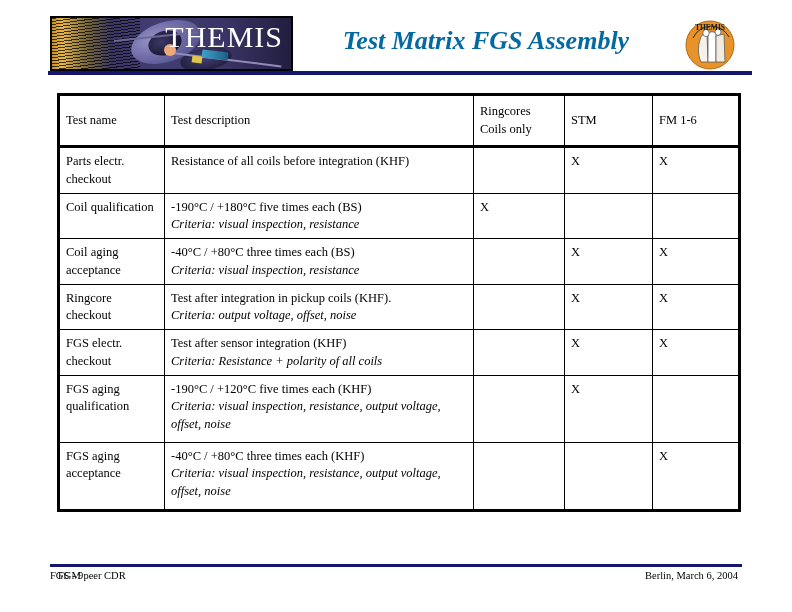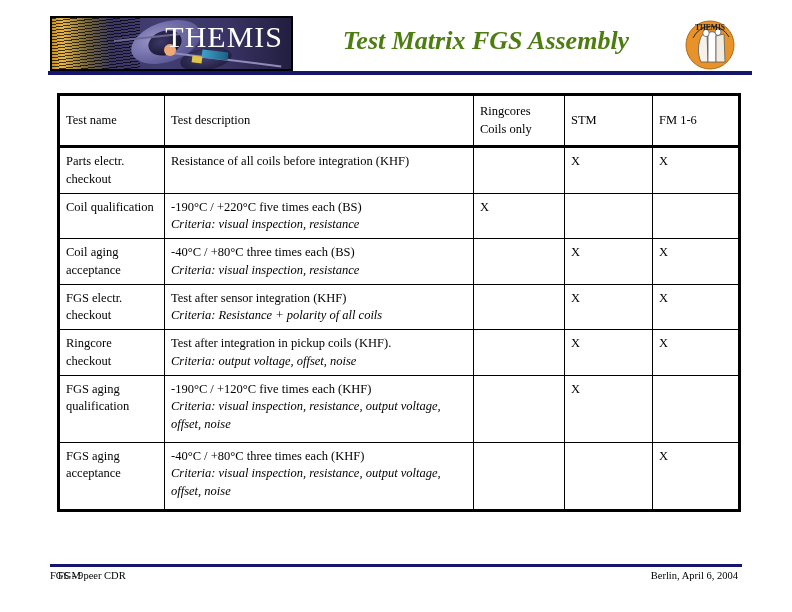--- a/index.html
+++ b/index.html
@@ -129,21 +129,21 @@
   #slide-title {
     position: absolute;
     left: 300px;
     top: 26px;
     width: 372px;
     text-align: center;
     font-family: "Liberation Serif", serif;
     font-weight: bold;
     font-style: italic;
     font-size: 26px;
-    color: #4d7c0f;
+    color: #0369a1;
     white-space: nowrap;
   }
 
   #mission-patch {
     position: absolute;
     left: 683px;
     top: 18px;
     width: 54px;
     height: 54px;
   }
@@ -308,52 +308,52 @@
         <td>
           <span class="desc-main">Resistance of all coils before integration (KHF)</span>
         </td>
         <td class="cell-mark"></td>
         <td class="cell-mark">X</td>
         <td class="cell-mark">X</td>
       </tr>
       <tr class="row-std">
         <td>Coil qualification</td>
         <td>
-          <span class="desc-main">-190°C / +220°C five times each (BS)</span>
+          <span class="desc-main">-190°C / +180°C five times each (BS)</span>
           <span class="desc-criteria">Criteria: visual inspection, resistance</span>
         </td>
         <td class="cell-mark">X</td>
         <td class="cell-mark"></td>
         <td class="cell-mark"></td>
       </tr>
       <tr class="row-std">
         <td>Coil aging acceptance</td>
         <td>
           <span class="desc-main">-40°C / +80°C three times each (BS)</span>
           <span class="desc-criteria">Criteria: visual inspection, resistance</span>
         </td>
         <td class="cell-mark"></td>
         <td class="cell-mark">X</td>
         <td class="cell-mark">X</td>
       </tr>
       <tr class="row-std">
+        <td>Ringcore checkout</td>
+        <td>
+          <span class="desc-main">Test after integration in pickup coils (KHF).</span>
+          <span class="desc-criteria">Criteria: output voltage, offset, noise</span>
+        </td>
+        <td class="cell-mark"></td>
+        <td class="cell-mark">X</td>
+        <td class="cell-mark">X</td>
+      </tr>
+      <tr class="row-std">
         <td>FGS electr. checkout</td>
         <td>
           <span class="desc-main">Test after sensor integration (KHF)</span>
           <span class="desc-criteria">Criteria: Resistance + polarity of all coils</span>
-        </td>
-        <td class="cell-mark"></td>
-        <td class="cell-mark">X</td>
-        <td class="cell-mark">X</td>
-      </tr>
-      <tr class="row-std">
-        <td>Ringcore checkout</td>
-        <td>
-          <span class="desc-main">Test after integration in pickup coils (KHF).</span>
-          <span class="desc-criteria">Criteria: output voltage, offset, noise</span>
         </td>
         <td class="cell-mark"></td>
         <td class="cell-mark">X</td>
         <td class="cell-mark">X</td>
       </tr>
       <tr class="row-tall">
         <td>FGS aging qualification</td>
         <td>
           <span class="desc-main">-190°C / +120°C five times each (KHF)</span>
           <span class="desc-criteria">Criteria: visual inspection, resistance, output voltage, offset, noise</span>
@@ -372,14 +372,14 @@
         <td class="cell-mark"></td>
         <td class="cell-mark">X</td>
       </tr>
     </tbody>
 </table>
 
 <div id="footer-rule"></div>
 <div id="slide-footer">
   <span id="footer-left">FGM peer CDR</span>
   <span id="footer-center">FGS - 9</span>
-  <span id="footer-right">Berlin, April 6, 2004</span>
+  <span id="footer-right">Berlin, March 6, 2004</span>
 </div>
 
 </body></html>

